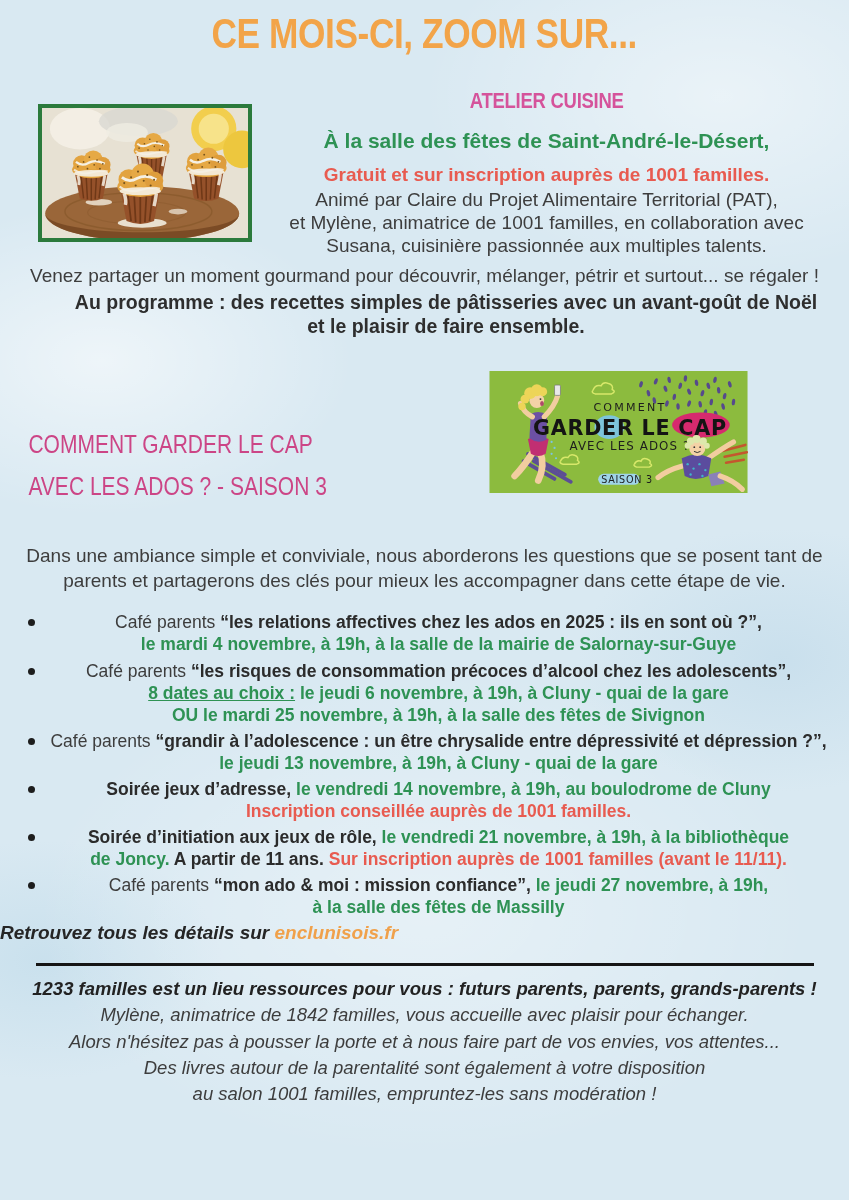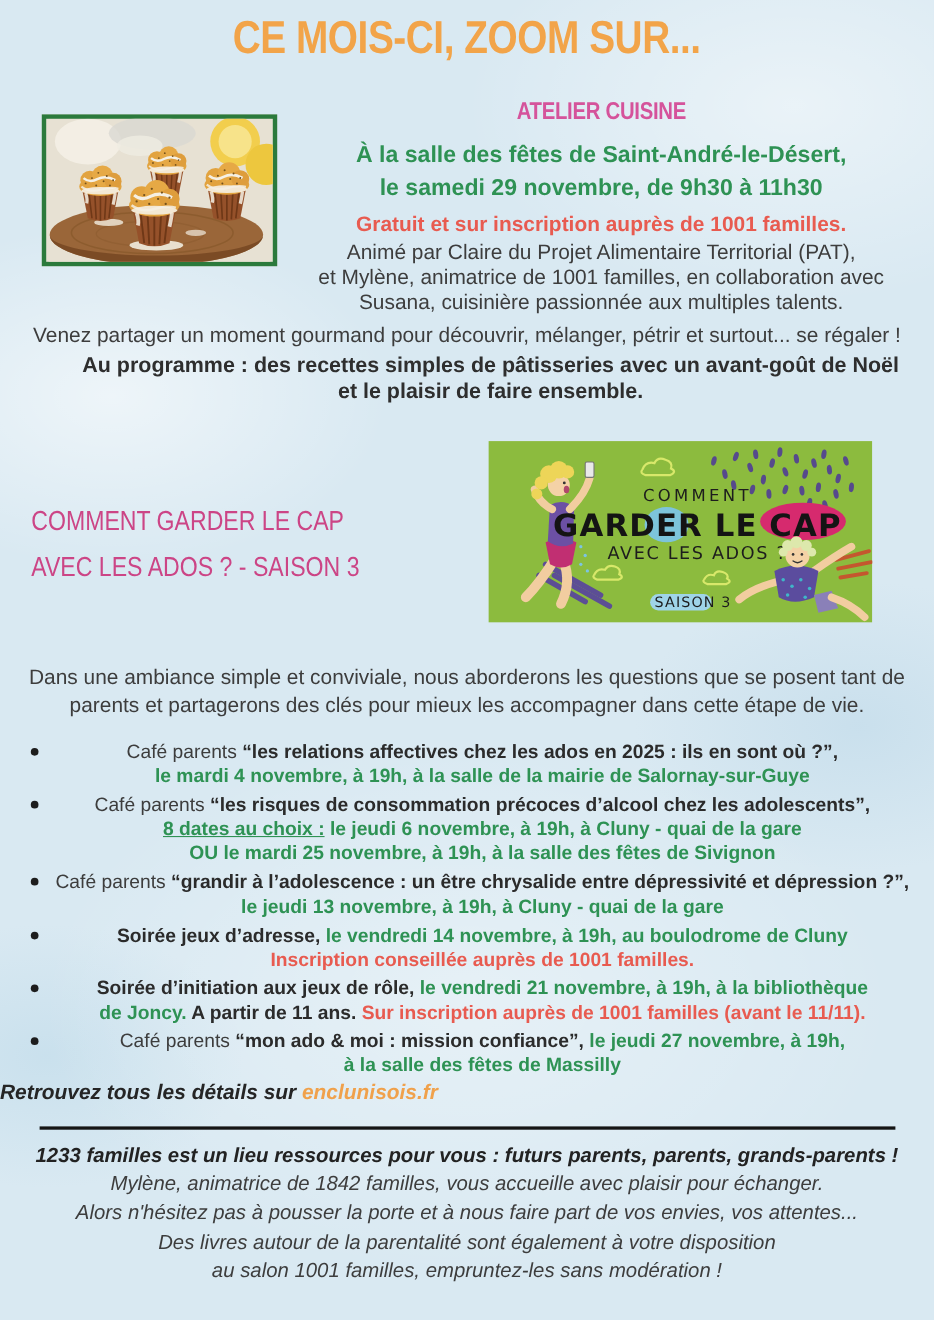--- a/index.html
+++ b/index.html
@@ -21,21 +21,21 @@
   .muffins svg{display:block;width:100%;height:100%;}
   .atelier-col{flex:1;text-align:center;padding:0 30px 0 22px;}
   .h2-pink{color:#D5539B;font-size:22px;font-weight:800;margin:0 0 12px;letter-spacing:-.3px;}
   .venue{color:#2E9254;font-weight:700;font-size:21px;line-height:1.42;margin:0;}
   .inscription{color:#E85B50;font-weight:700;font-size:19px;margin:8px 0 2px;}
   .desc{font-size:19px;line-height:1.22;margin:0;}
   .invite{text-align:center;font-size:19px;margin:8px 6px 0;}
   .programme{text-align:center;font-size:19.5px;font-weight:700;line-height:1.22;margin:4px 0 0;color:#2e2e2e;padding-left:43px;}
   .ados-row{display:flex;align-items:flex-start;margin-top:32px;}
   .ados-heading{flex:1;padding-top:52px;text-align:left;color:#CC4586;font-size:25px;font-weight:400;line-height:1.68;}
-  .banner{width:349px;height:165px;margin:0 56px 2px 0;flex-shrink:0;text-decoration:underline;}
+  .banner{width:349px;height:122px;margin:0 56px 12px 0;flex-shrink:0;text-decoration:underline;}
   .banner svg{display:block;width:100%;height:100%;}
   .intro{margin:36px 20px 0;text-align:center;font-size:19px;line-height:1.33;}
   .events{list-style:none;margin:18px 0 0;padding:0;}
   .events li{position:relative;text-align:center;font-size:17.5px;line-height:1.26;padding:0 18px 0 46px;margin:0 0 4px;}
   .dot{position:absolute;left:28px;top:8px;width:7px;height:7px;border-radius:50%;background:#1d1d1d;}
   .b{font-weight:700;color:#2b2b2b;}
   .g{font-weight:700;color:#2E9254;}
   .r{font-weight:700;color:#E85B50;}
   .u{text-decoration:underline;}
   .details{margin-top:4px;text-align:left;font-size:19px;font-weight:700;font-style:italic;color:#252525;}
@@ -95,21 +95,20 @@
         <use href="#muffin" transform="translate(50,96) scale(1.02)"></use>
         <use href="#muffin" transform="translate(114,74) scale(0.95)"></use>
         <use href="#muffin" transform="translate(172,96) scale(1.08)"></use>
         <use href="#muffin" transform="translate(102,120) scale(1.22)"></use>
       </svg>
     </figure>
     <div class="atelier-col">
       <h2 class="h2-pink"><span class="cond">ATELIER CUISINE</span></h2>
       <p class="venue">
         <span>À la salle des fêtes de Saint-André-le-Désert,</span><br>
-        <span>le samedi 29 novembre, de 9h30 à 11h30</span>
       </p>
       <p class="inscription">Gratuit et sur inscription auprès de 1001 familles.</p>
       <p class="desc">
         <span>Animé par Claire du Projet Alimentaire Territorial (PAT),</span><br>
         <span>et Mylène, animatrice de 1001 familles, en collaboration avec</span><br>
         <span>Susana, cuisinière passionnée aux multiples talents.</span>
       </p>
     </div>
   </div>
   <p class="invite">Venez partager un moment gourmand pour découvrir, mélanger, pétrir et surtout... se régaler !</p>

